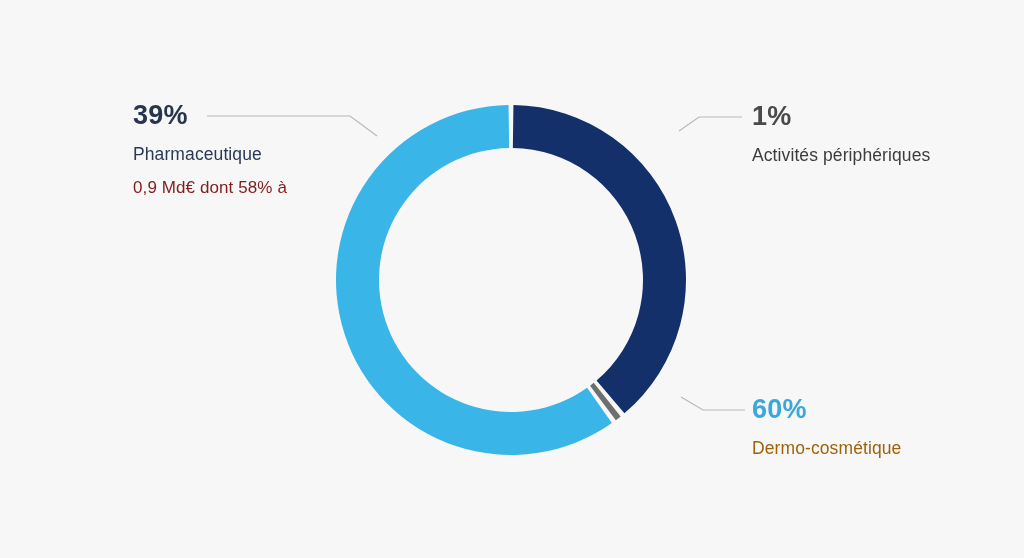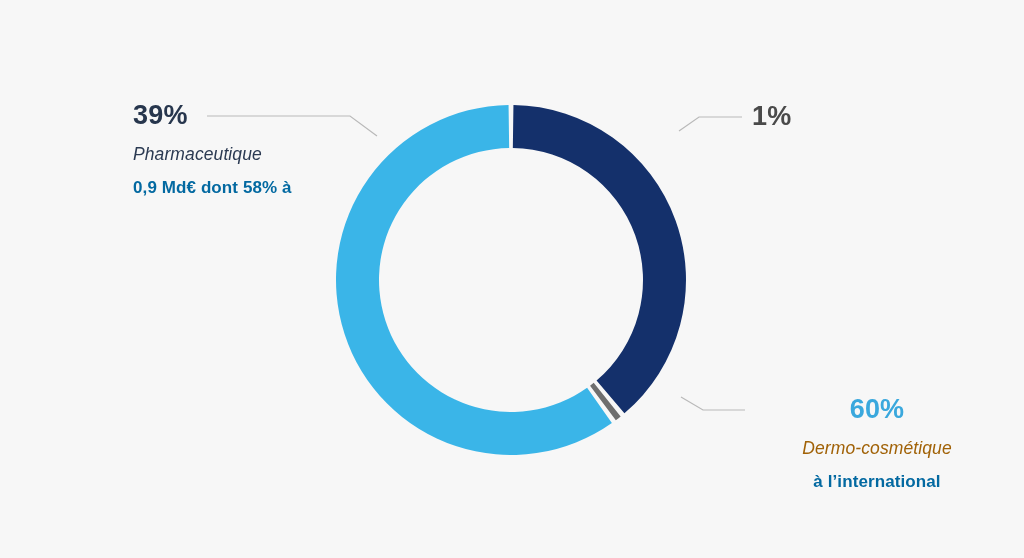--- a/index.html
+++ b/index.html
@@ -39,26 +39,25 @@
     letter-spacing: 0.2px;
     line-height: 1;
     margin: 0 0 14px 0;
   }
   .seg-name {
     font-size: 17.5px;
     font-weight: 400;
     line-height: 1.35;
     margin: 0 0 8px 0;
     letter-spacing: 0.1px;
-    font-style: italic;
   }
   .detail {
     font-size: 17px;
-    font-weight: 700;
-    color: #0369a1;
+    font-weight: 400;
+    color: #7f1d1d;
     line-height: 1.55;
     letter-spacing: 0.1px;
     margin: 0;
   }
 
   
   #callout-pharma {
     left: 133px;
     top: 102px;
     width: 250px;
@@ -73,21 +72,20 @@
     width: 250px;
   }
   #callout-peripheral .pct { color: #4a4a4a; }
   #callout-peripheral .seg-name { color: #3c3c3c; }
 
   
   #callout-dermo {
     left: 752px;
     top: 396px;
     width: 250px;
-    text-align: center;
   }
   #callout-dermo .pct { color: #3aa8dd; }
   #callout-dermo .seg-name { color: #5bbde4; }
 </style>
 </head>
 <body>
 
 <div id="stage">
 
   <svg id="donut-svg" viewBox="0 0 1024 558">
@@ -106,21 +104,21 @@
   </svg>
 
   <div class="callout" id="callout-pharma">
     <div class="pct" style="color: rgb(39, 54, 77);">39%</div>
     <div class="seg-name" style="color: rgb(43, 58, 82);">Pharmaceutique</div>
     <div class="detail">0,9 Md€ dont 58% à</div>
   </div>
 
   <div class="callout" id="callout-peripheral">
     <div class="pct" style="color: rgb(74, 74, 74);">1%</div>
+    <div class="seg-name" style="color: rgb(60, 60, 60);">Activités périphériques</div>
   </div>
 
   <div class="callout" id="callout-dermo">
     <div class="pct" style="color: rgb(58, 168, 221);">60%</div>
     <div class="seg-name" style="color: #a16207;">Dermo-cosmétique</div>
-    <div class="detail">à l’international</div>
   </div>
 
 </div>
 
 </body></html>

